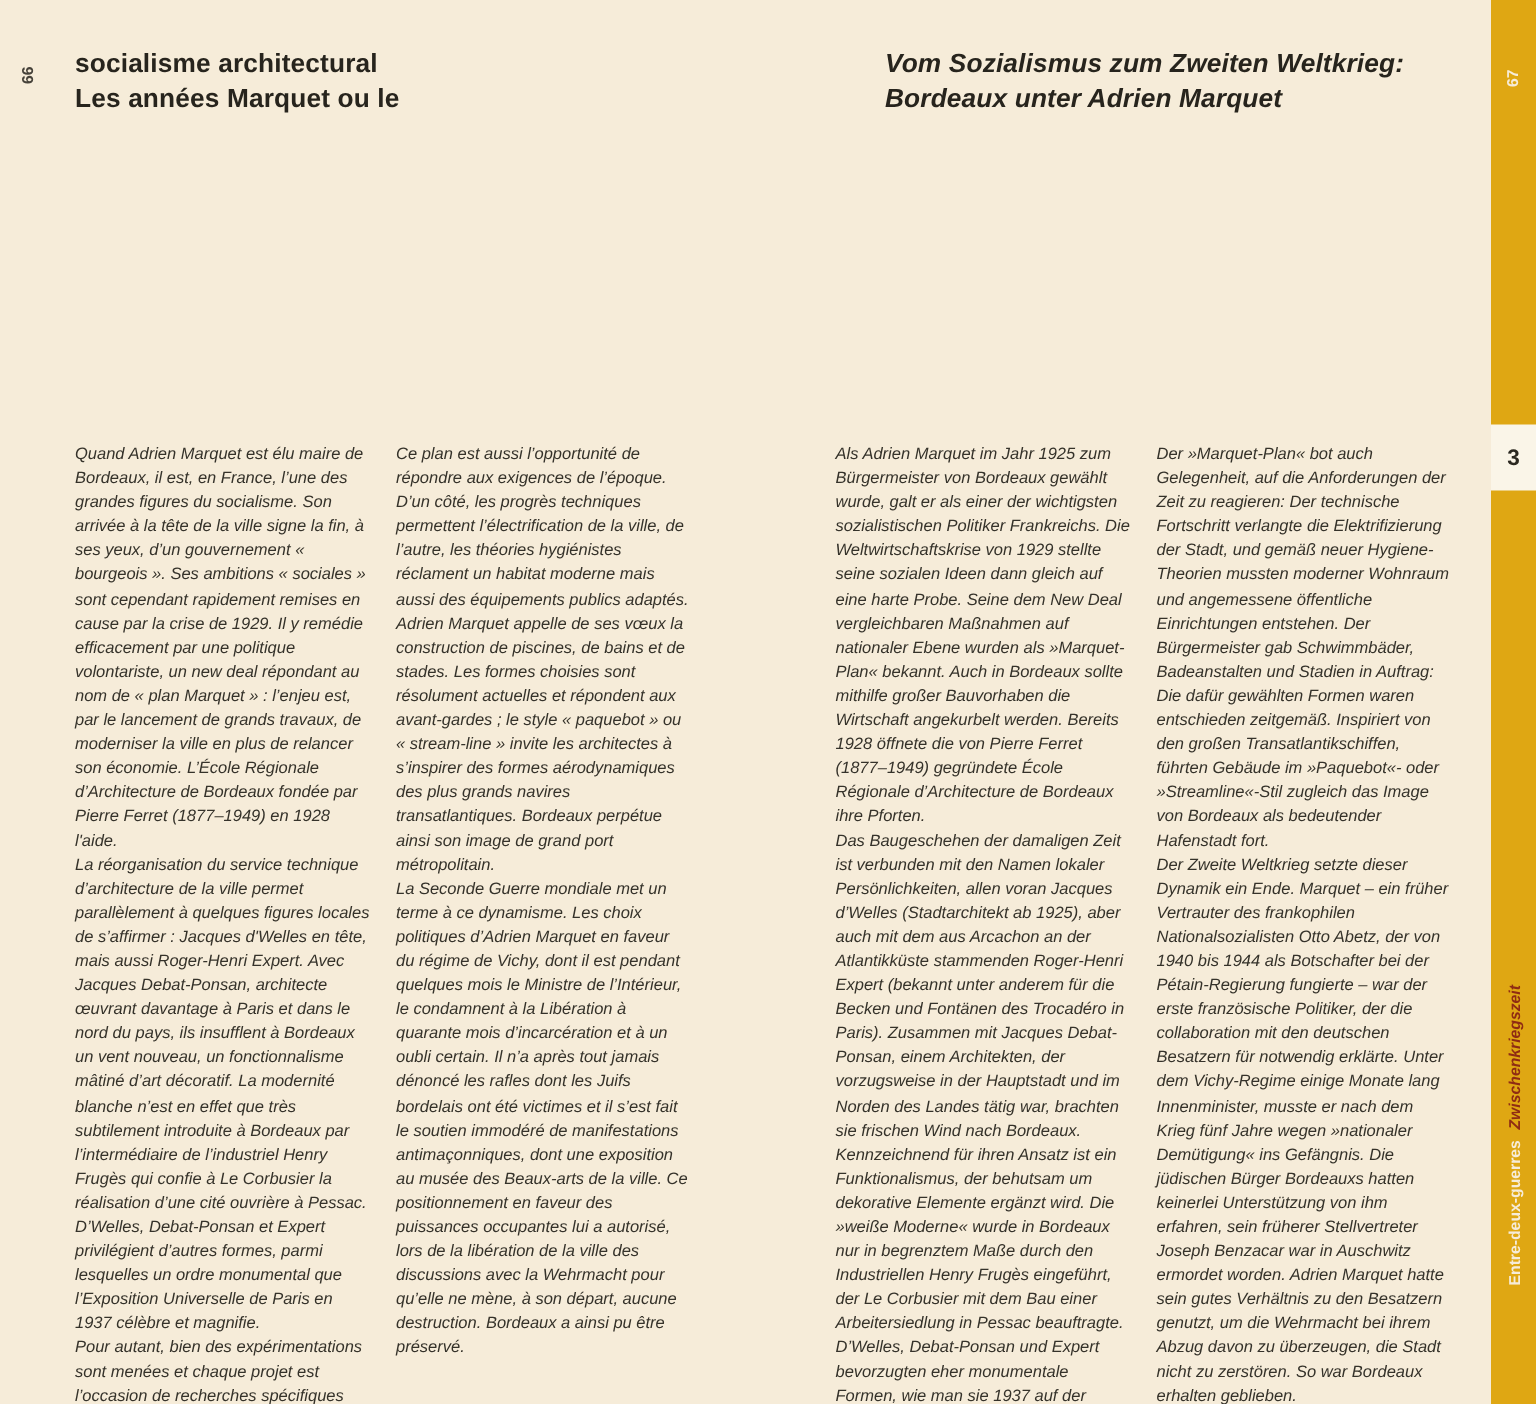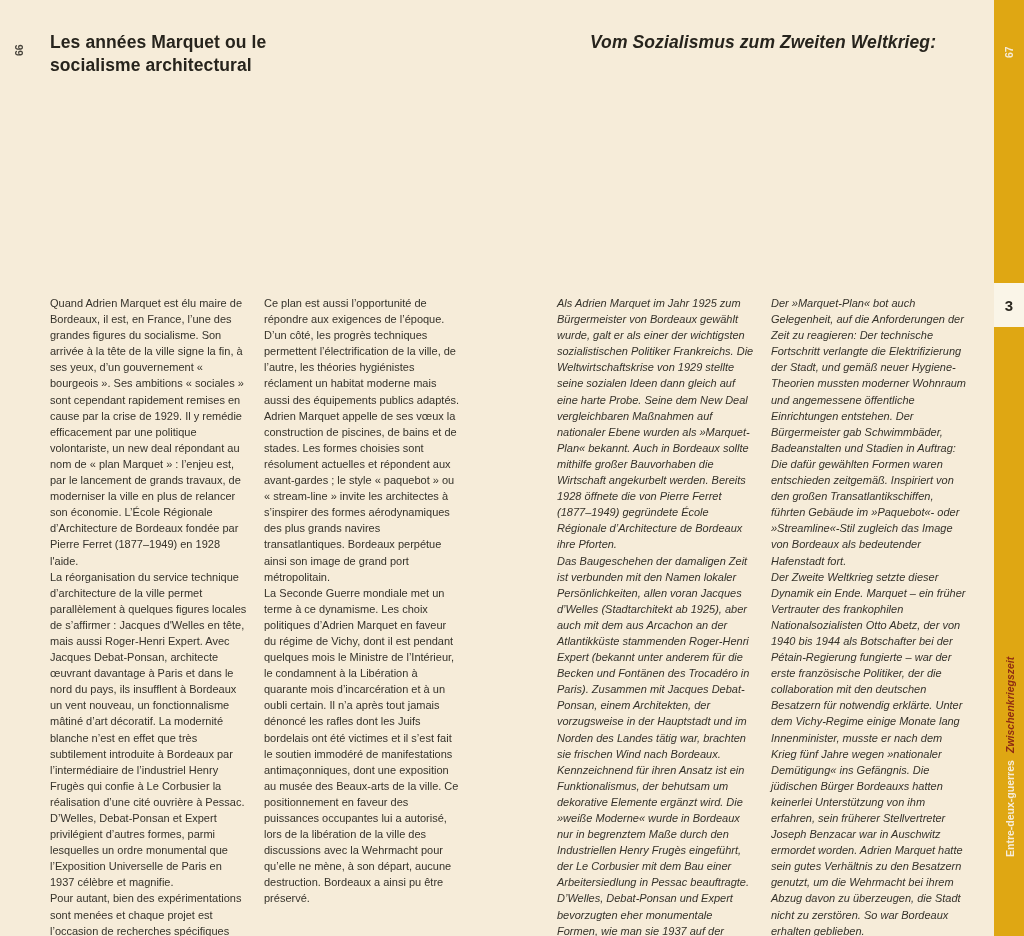--- a/index.html
+++ b/index.html
@@ -45,21 +45,21 @@
   .col {
     position: absolute;
     top: 295px;
     width: 197px;
     font-size: 11px;
     line-height: 16.1px;
     text-align: left;
     hyphens: auto;
     -webkit-hyphens: auto;
   }
-  .col p { margin: 0; }
+  .col p { margin: 0; font-style: italic; }
   .col-1 { left: 50px; }
   .col-2 { left: 264px; }
   .col-3 { left: 557px; font-style: italic; }
   .col-4 { left: 771px; font-style: italic; }
 
   
   .band {
     position: absolute;
     top: 0;
     right: 0;
@@ -101,26 +101,27 @@
   .v-label-de { left: 10px; top: 753px; color: #8f2c13; font-style: italic; }
 </style>
 </head>
 <body>
 
 <div class="spread">
 
   <div class="page-num page-num-left">66</div>
 
   <div class="page-title page-title-left">
+    <div>socialisme architectural</div>
     <div>Les années Marquet ou le</div>
-    <div>socialisme architectural</div>
   </div>
 
   <div class="page-title page-title-right">
     <div>Vom Sozialismus zum Zweiten Weltkrieg:</div>
+    <div>Bordeaux unter Adrien Marquet</div>
   </div>
 
   <div class="col col-1" lang="fr">
     <p>Quand Adrien Marquet est élu maire de Bordeaux, il est, en France, l’une des grandes figures du socialisme. Son arrivée à la tête de la ville signe la fin, à ses yeux, d’un gouvernement « bourgeois ». Ses ambitions « sociales » sont cependant rapidement remises en cause par la crise de 1929. Il y remédie efficacement par une politique volontariste, un new deal répondant au nom de « plan Marquet » : l’enjeu est, par le lancement de grands travaux, de moderniser la ville en plus de relancer son économie. L’École Régionale d’Architecture de Bordeaux fondée par Pierre Ferret (1877–1949) en 1928 l'aide.</p>
     <p>La réorganisation du service technique d’architecture de la ville permet parallèlement à quelques figures locales de s’affirmer : Jacques d'Welles en tête, mais aussi Roger-Henri Expert. Avec Jacques Debat-Ponsan, architecte œuvrant davantage à Paris et dans le nord du pays, ils insufflent à Bordeaux un vent nouveau, un fonctionnalisme mâtiné d’art décoratif. La modernité blanche n’est en effet que très subtilement introduite à Bordeaux par l’intermédiaire de l’industriel Henry Frugès qui confie à Le Corbusier la réalisation d’une cité ouvrière à Pessac. D’Welles, Debat-Ponsan et Expert privilégient d’autres formes, parmi lesquelles un ordre monumental que l’Exposition Universelle de Paris en 1937 célèbre et magnifie.</p>
     <p>Pour autant, bien des expérimentations sont menées et chaque projet est l’occasion de recherches spécifiques</p>
   </div>
 
   <div class="col col-2" lang="fr">
     <p>Ce plan est aussi l’opportunité de répondre aux exigences de l’époque. D’un côté, les progrès techniques permettent l’électrification de la ville, de l’autre, les théories hygiénistes réclament un habitat moderne mais aussi des équipements publics adaptés. Adrien Marquet appelle de ses vœux la construction de piscines, de bains et de stades. Les formes choisies sont résolument actuelles et répondent aux avant-gardes ; le style « paquebot » ou « stream-line » invite les architectes à s’inspirer des formes aérodynamiques des plus grands navires transatlantiques. Bordeaux perpétue ainsi son image de grand port métropolitain.</p>

